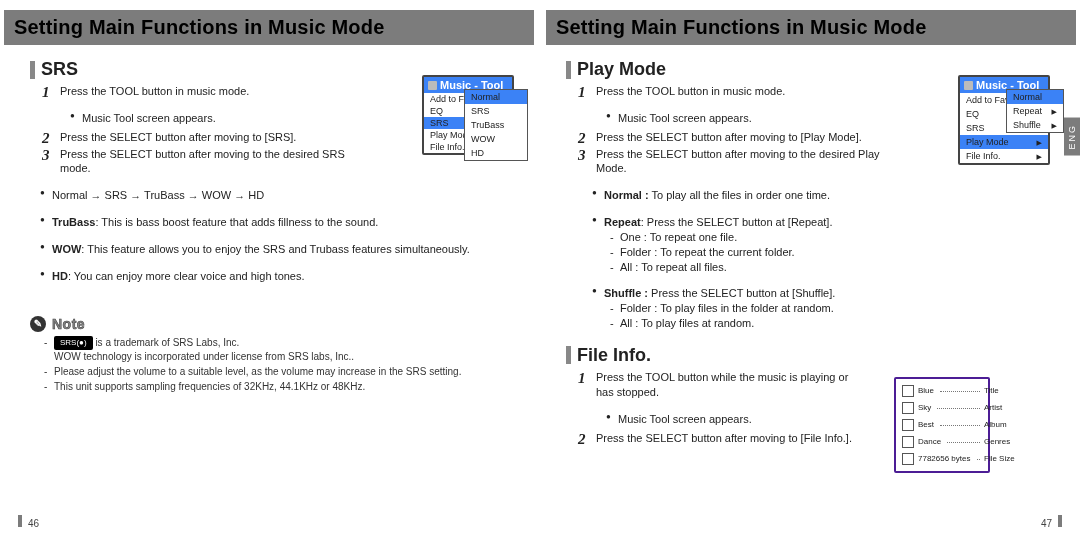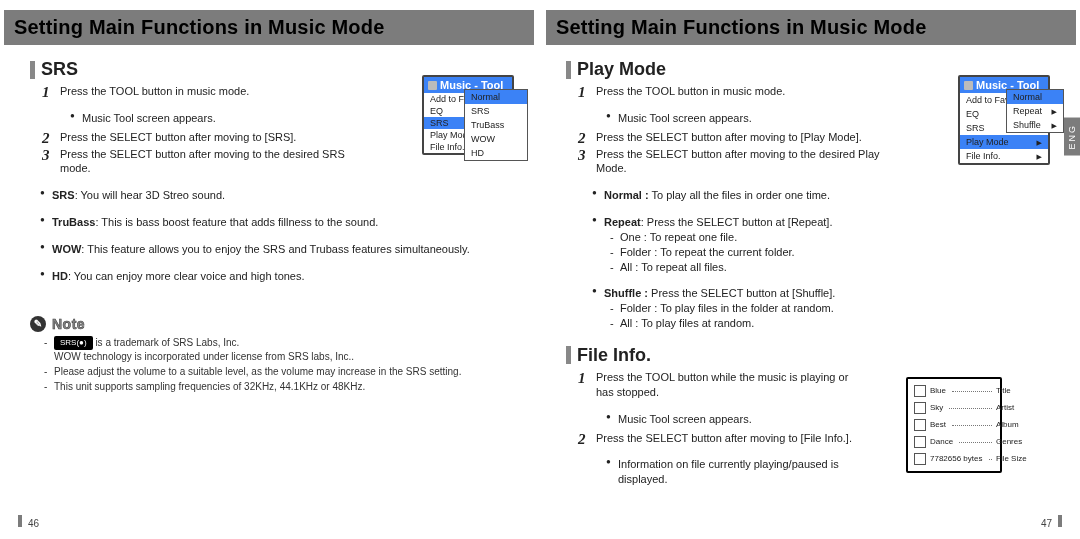--- a/index.html
+++ b/index.html
@@ -196,21 +196,21 @@
   .dev-srs .menu .item { padding: 1px 6px; }
   .dd-srs { top: 30px; right: -14px; width: 62px; }
 
   
   .dev-pm { top: 16px; right: 0; width: 92px; }
   .dd-pm { top: 30px; right: -14px; width: 56px; }
   .dd-pm .item { display: flex; justify-content: space-between; align-items: center; }
   .dd-pm .item .tri::after { content: "▶"; font-size: 7px; color: #222; }
 
   
-  .dev-fi { top: 16px; right: 0; width: 96px; height: 96px; border: 2px solid #000000; }
+  .dev-fi { top: 16px; right: 12px; width: 96px; height: 96px; border: 2px solid #4c1d95; }
   .fi-body { padding: 6px 6px; }
   .fi-row {
     display: flex; align-items: center; gap: 4px;
     position: relative;
     margin-bottom: 5px;
     font-size: 8px;
   }
   .fi-row .ico {
     width: 10px; height: 10px; border: 1px solid #555; display: inline-block;
   }
@@ -304,21 +304,21 @@
       <ol class="steps">
         <li><span class="num">1</span><span>Press the TOOL button in music mode.</span>
           <ul class="bul">
               <li>Music Tool screen appears.</li>
             </ul>
         </li>
         <li><span class="num">2</span><span>Press the SELECT button after moving to [SRS].</span></li>
         <li><span class="num">3</span><span>Press the SELECT button after moving to the desired SRS mode.</span></li>
       </ol>
       <ul class="bul wide-bullets">
-        <li><b>SRS</b><span>: You will hear 3D Streo sound.</span></li>
+        <li>Normal → SRS → TruBass → WOW → HD</li>
         <li><b>TruBass</b><span>: This is bass boost feature that adds fillness to the sound.</span></li>
         <li><b>WOW</b><span>: This feature allows you to enjoy the SRS and Trubass features simultaneously.</span></li>
         <li><b>HD</b><span>: You can enjoy more clear voice and high tones.</span></li>
       </ul>
     </div>
 
     <div class="note-block">
       <div class="note-head">
         <span class="note-icon">✎</span>
         <span class="note-outline">Note</span>
@@ -453,23 +453,20 @@
         </div>
       </div>
 
       <ol class="steps" style="max-width:280px;">
         <li><span class="num">1</span><span>Press the TOOL button while the music is playing or has stopped.</span>
           <ul class="bul">
               <li>Music Tool screen appears.</li>
             </ul>
         </li>
         <li><span class="num">2</span><span>Press the SELECT button after moving to [File Info.].</span>
-          <ul class="bul">
-              <li>Information on file currently playing/paused is displayed.</li>
-            </ul>
         </li>
       </ol>
     </div>
 
     <div class="edge-tick"></div>
     <div class="page-num">47</div>
   </div>
 
 </div>
 

